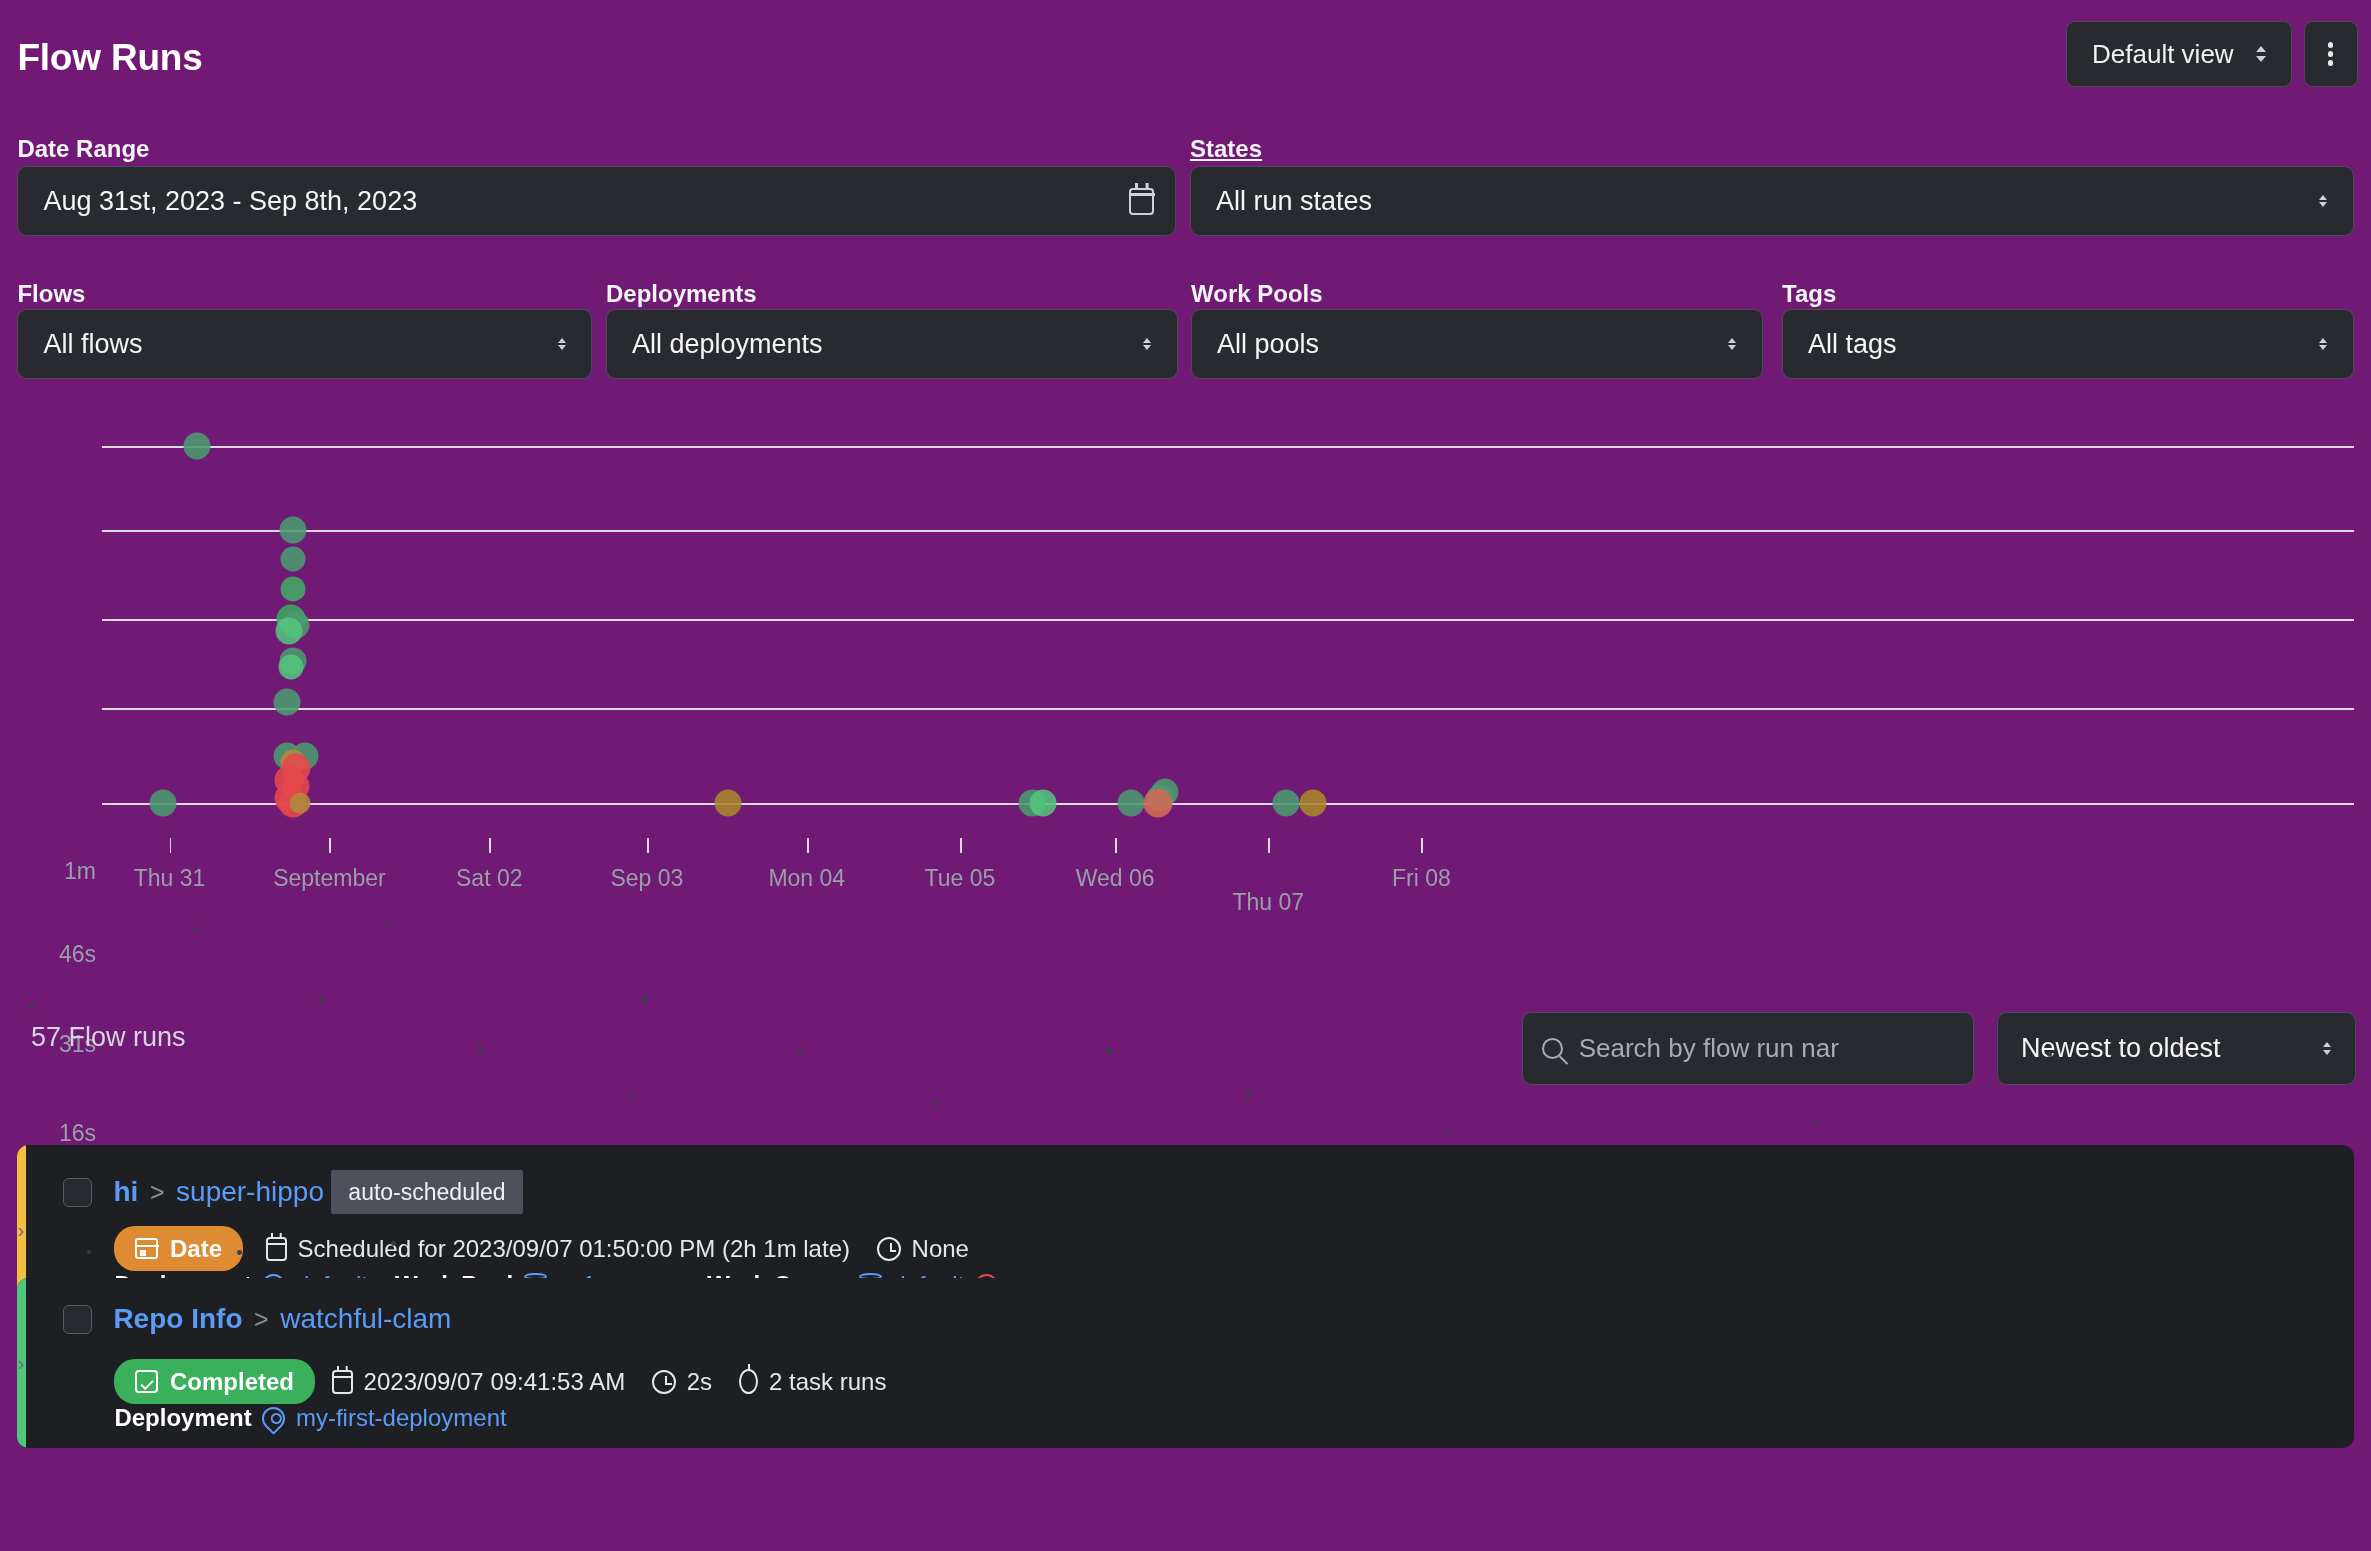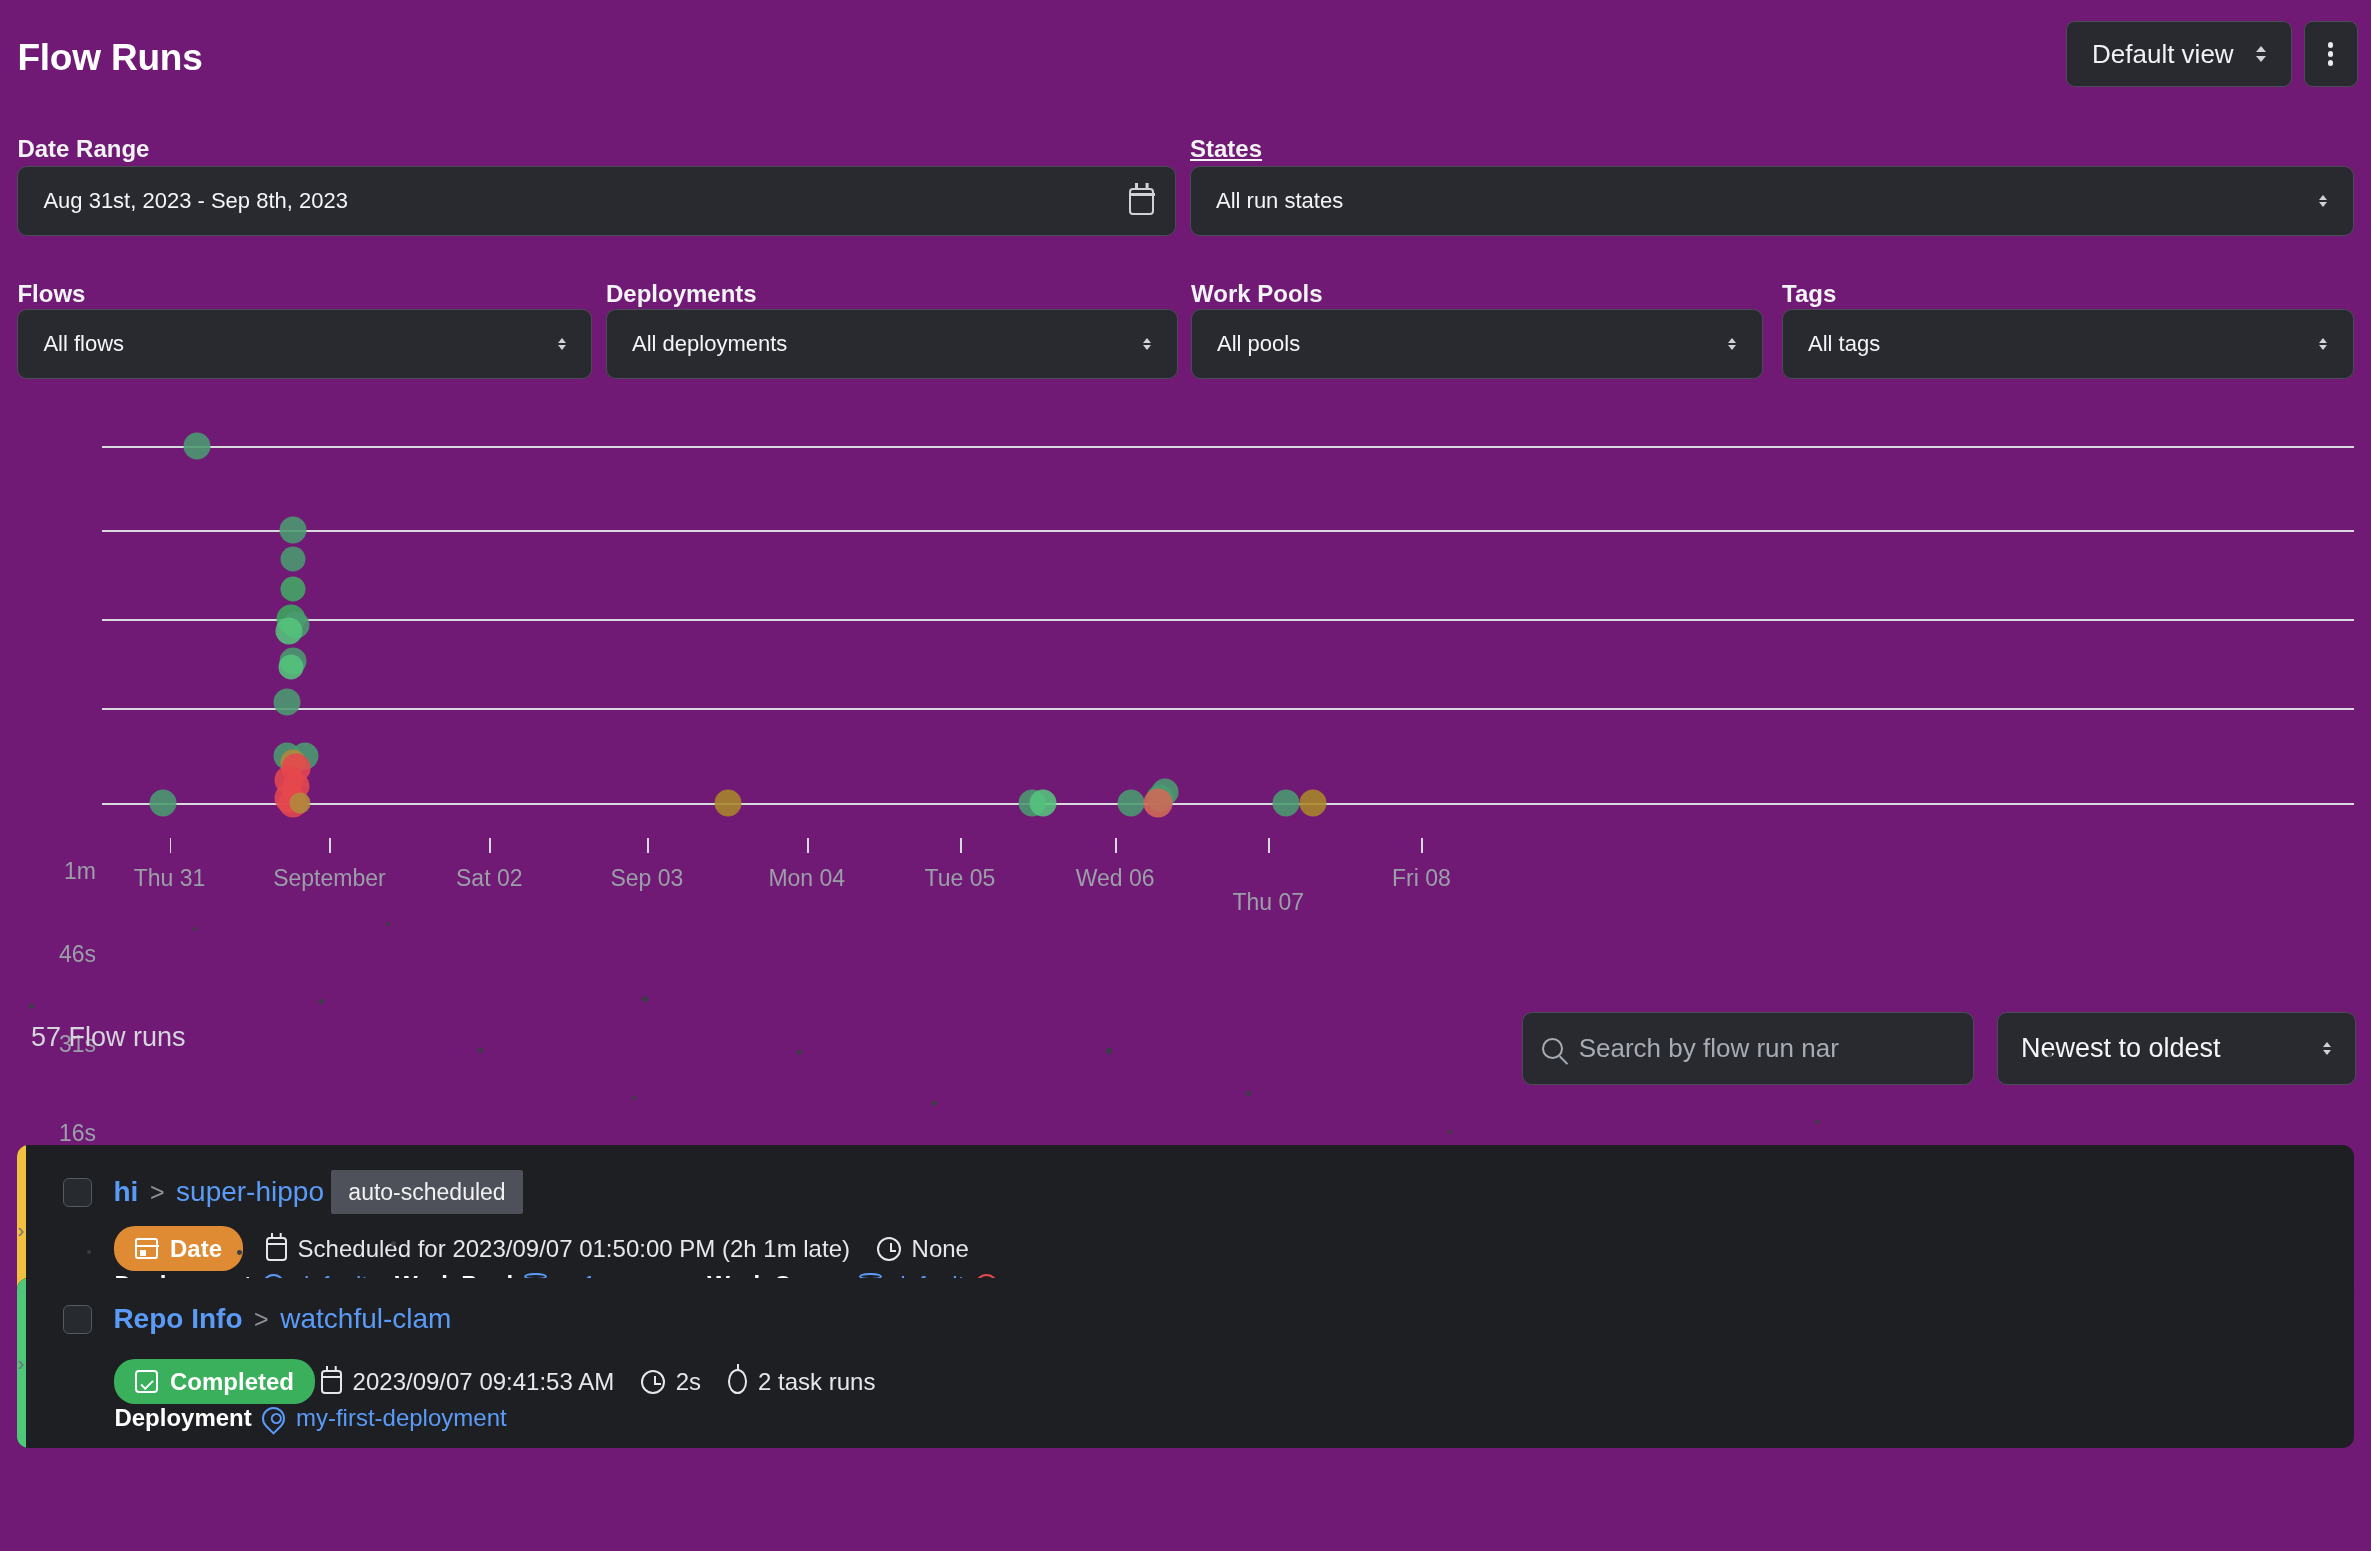--- a/index.html
+++ b/index.html
@@ -47,21 +47,21 @@
   .chev.sm i.up { border-bottom-width: 5.8px; margin-bottom: 2.9px; }
   .chev.sm i.dn { border-top-width: 5.8px; }
 
   
   .fld-label { font-size: 24px; font-weight: 700; color: #f2f3f5; }
   .ctrl {
     border: 1px solid #4a4d55; border-radius: 9.7px; background: #282a30;
     height: 70px; display: flex; align-items: center; justify-content: space-between;
     padding: 0 21px 0 25px; cursor: pointer;
   }
-  .ctrl .val { font-size: 22px; color: #f4f5f7; white-space: nowrap; }
+  .ctrl .val { font-size: 27px; color: #f4f5f7; white-space: nowrap; }
 
   .f-daterange-label { position: absolute; left: 17.4px; top: 135px; }
   .f-daterange { position: absolute; left: 17.4px; top: 166px; width: 1159px; }
   .f-states-label { position: absolute; left: 1190px; top: 135px; text-decoration: underline; }
   .f-states { position: absolute; left: 1190px; top: 166px; width: 1164px; }
 
   .f-flows-label { position: absolute; left: 17.4px; top: 280px; }
   .f-flows { position: absolute; left: 17.4px; top: 309px; width: 575px; }
   .f-deploys-label { position: absolute; left: 606px; top: 280px; }
   .f-deploys { position: absolute; left: 606px; top: 309px; width: 572px; }
@@ -376,21 +376,21 @@
           <span class="chk"></span>
           <span class="flow-name">Repo Info</span>
           <span class="crumb-sep">&gt;</span>
           <span class="run-name">watchful-clam</span>
         </div>
         <div class="rc-row2">
           <span class="state-pill" style="background:#3aaf5c">
             <span class="pill-check"></span>
             <span>Completed</span>
           </span>
-          <span class="meta" style="margin-left: 6px;">
+          <span class="meta" style="margin-left: 17px;">
             <span class="cal2 ico"></span>
             <span>2023/09/07 09:41:53 AM</span>
           </span>
           <span class="meta">
             <span class="clock ico"></span>
             <span>2s</span>
           </span>
           <span class="meta">
             <span class="taskico ico"></span>
             <span>2 task runs</span>

